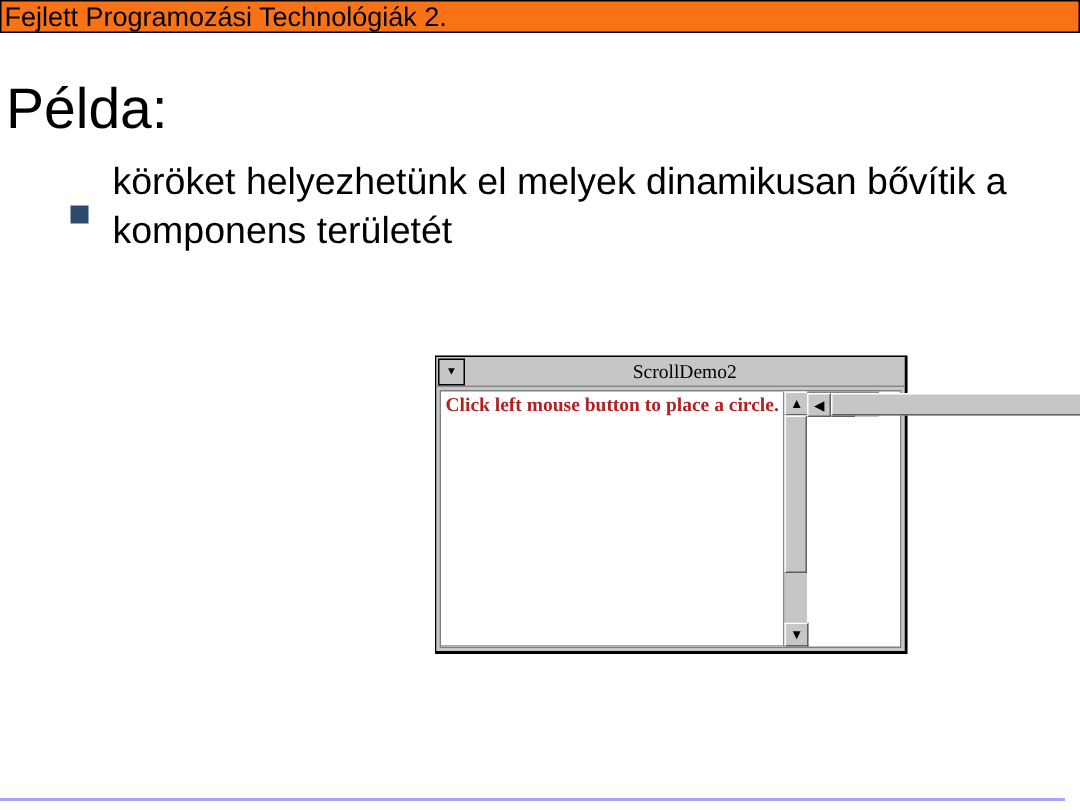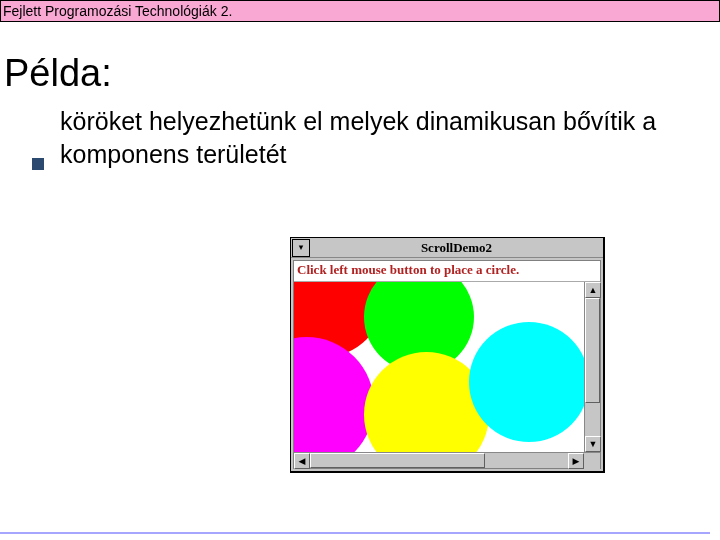--- a/index.html
+++ b/index.html
@@ -7,35 +7,35 @@
     width: 720px;
     height: 540px;
     font-family: Arial, Helvetica, sans-serif;
     background: #ffffff;
     position: relative;
     overflow: hidden;
   }
   .header-bar {
     width: 100%;
     height: 22px;
-    background: #f9a8d4;
+    background: #f97316;
     border: 1px solid #000;
     padding: 2px 2px;
-    font-size: 14px;
+    font-size: 18px;
     line-height: 16px;
   }
   .title {
     font-size: 38px;
     padding: 6px 4px 10px 4px;
     margin-top: 24px;
   }
   .bullet-block {
     display: flex;
-    align-items: flex-end;
-    padding: 0 24px 0 32px;
+    align-items: center;
+    padding: 0 24px 0 47px;
   }
   .bullet-square {
     width: 12px;
     height: 12px;
     background: #2c4a70;
     margin-top: 10px;
     margin-right: 16px;
     flex: 0 0 auto;
   }
   .bullet-text {
@@ -72,32 +72,32 @@
   }
   .sysmenu-inner {
     font-size: 9px;
     line-height: 1;
     color:#000;
   }
   .titlebar-text {
     flex: 1;
     text-align: center;
     font-family: "Times New Roman", serif;
-    font-weight: bold;
+    font-weight: normal;
     font-size: 13px;
   }
   .client {
     background: #c6c6c6;
     padding: 2px;
   }
   .scroll-outer {
     border: 1px solid #808080;
     background: #fff;
     display: flex;
-    flex-direction: column;
+    flex-direction: row;
   }
   .instructions {
     color: #b22222;
     font-family: "Times New Roman", serif;
     font-weight: bold;
     font-size: 13px;
     line-height: 1.15;
     padding: 2px 3px 3px 3px;
     border-bottom: 1px solid #aaa;
   }

